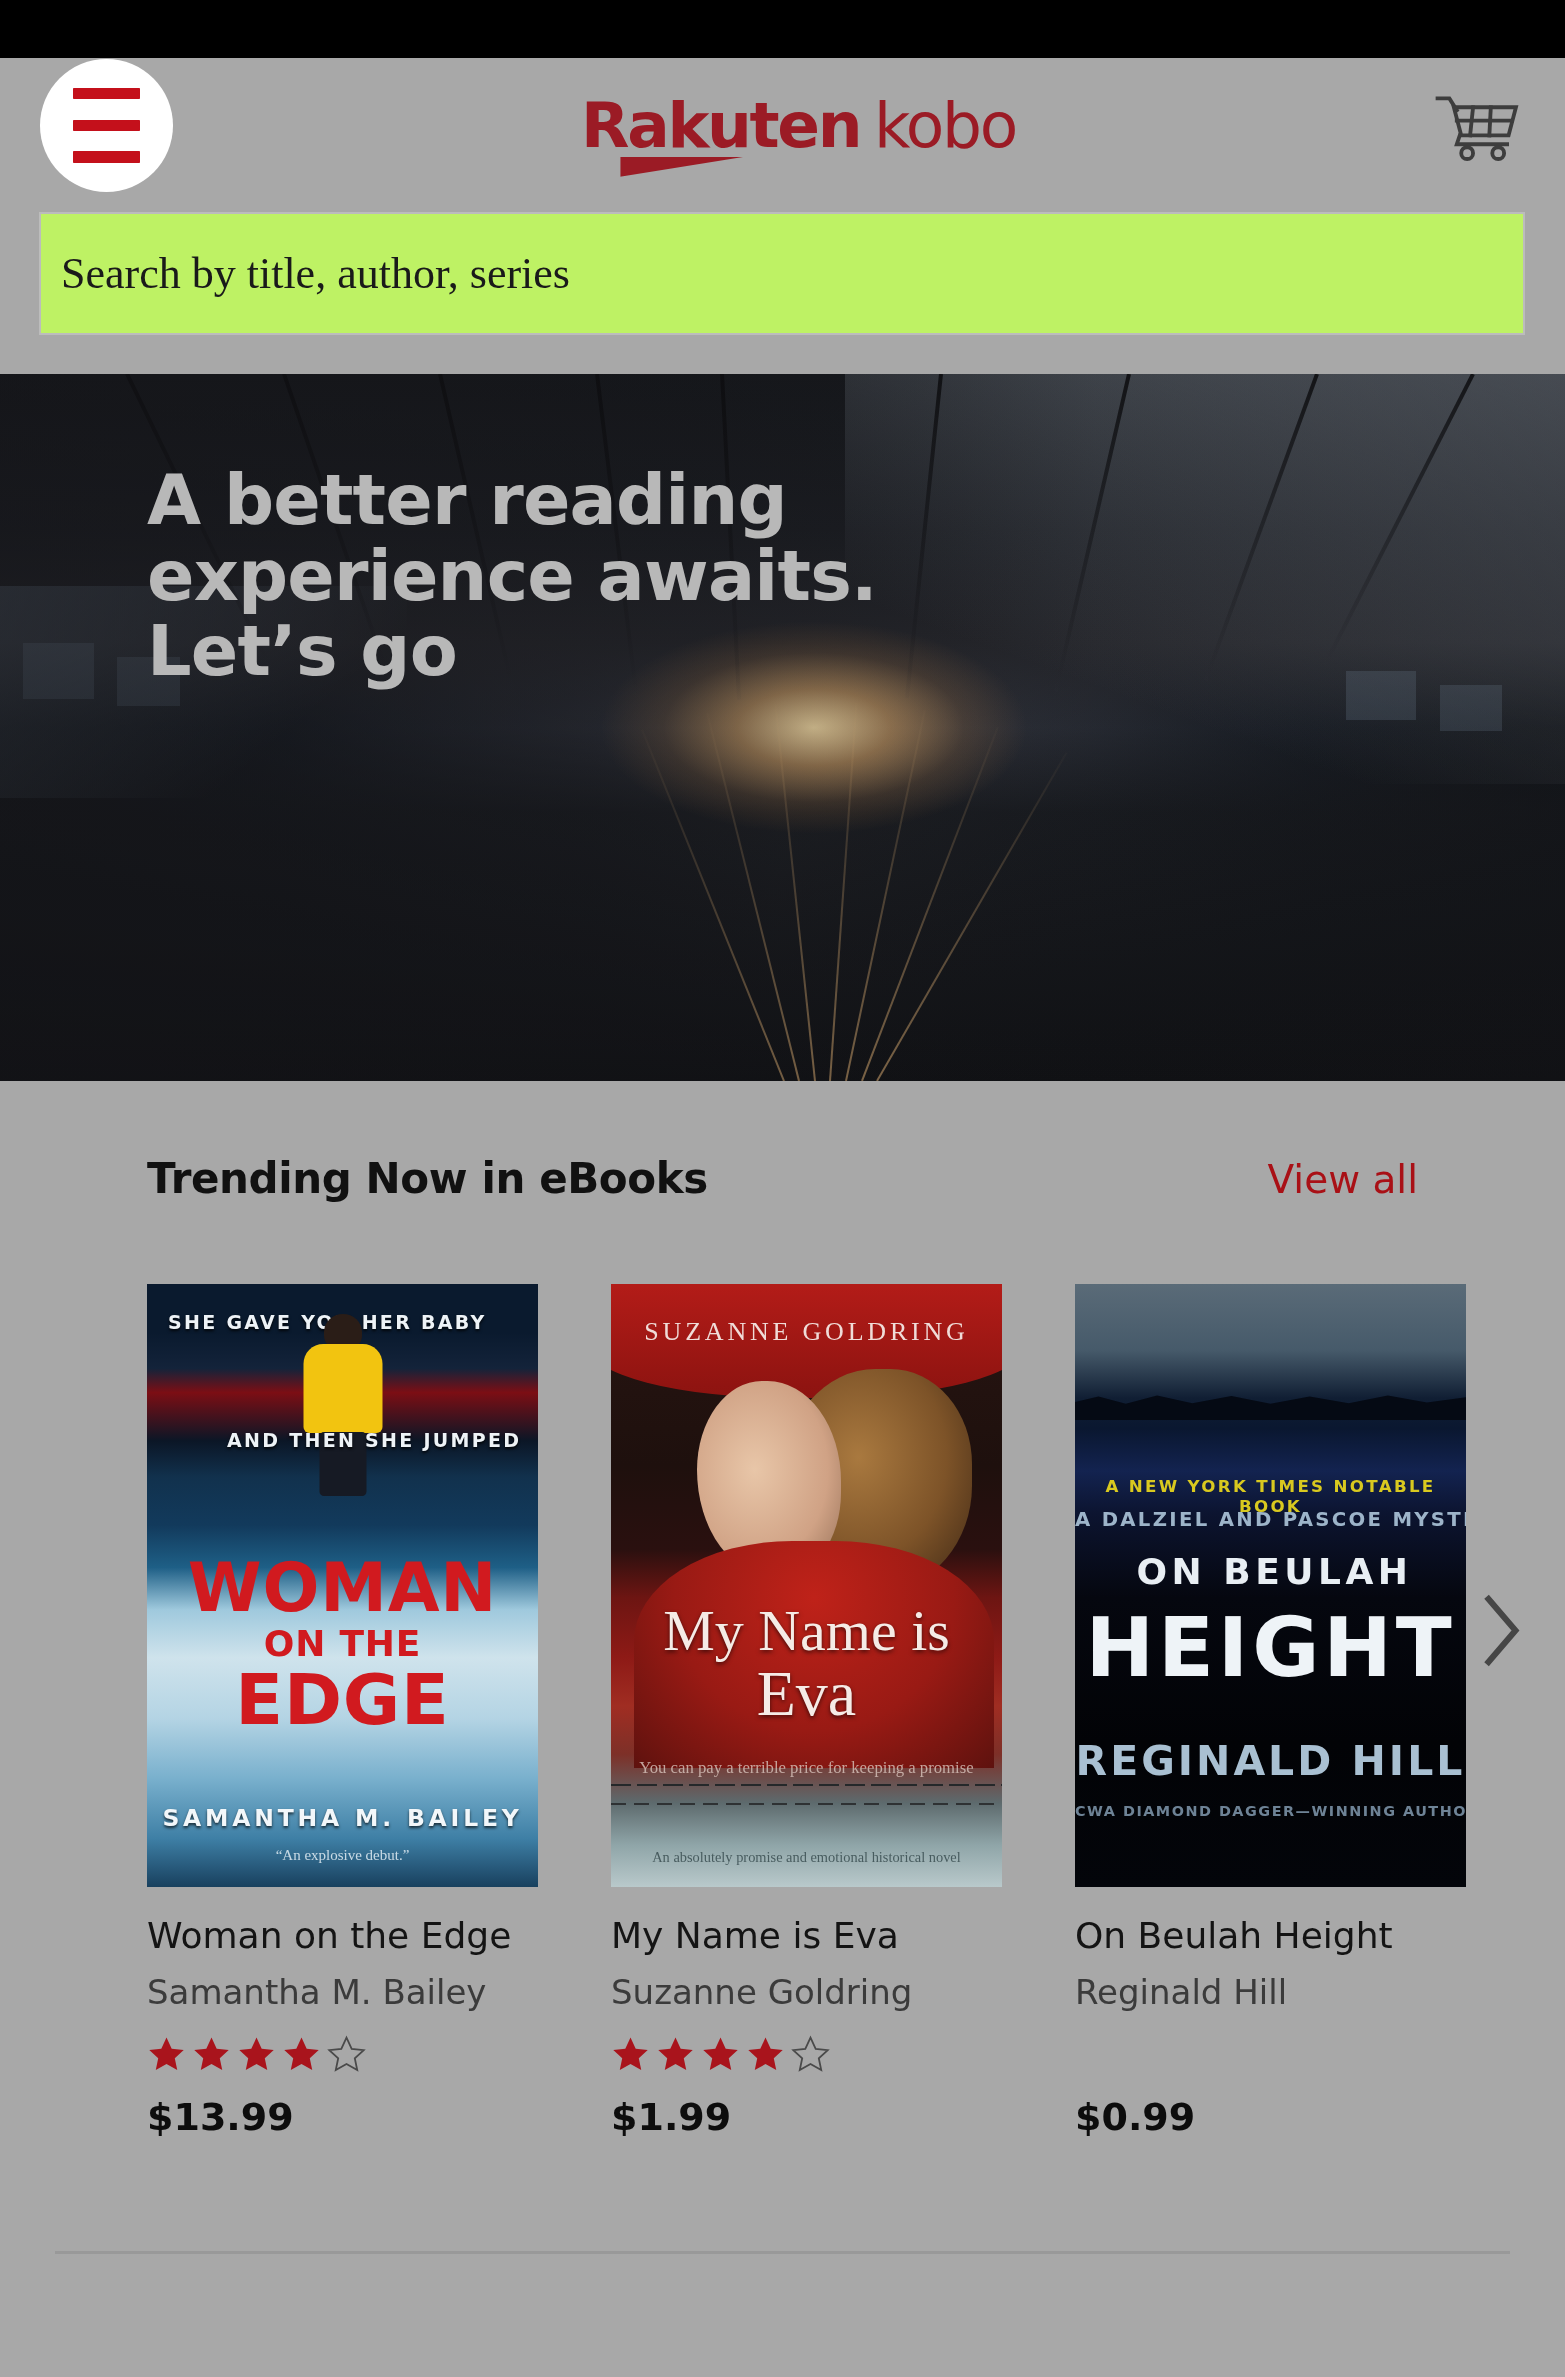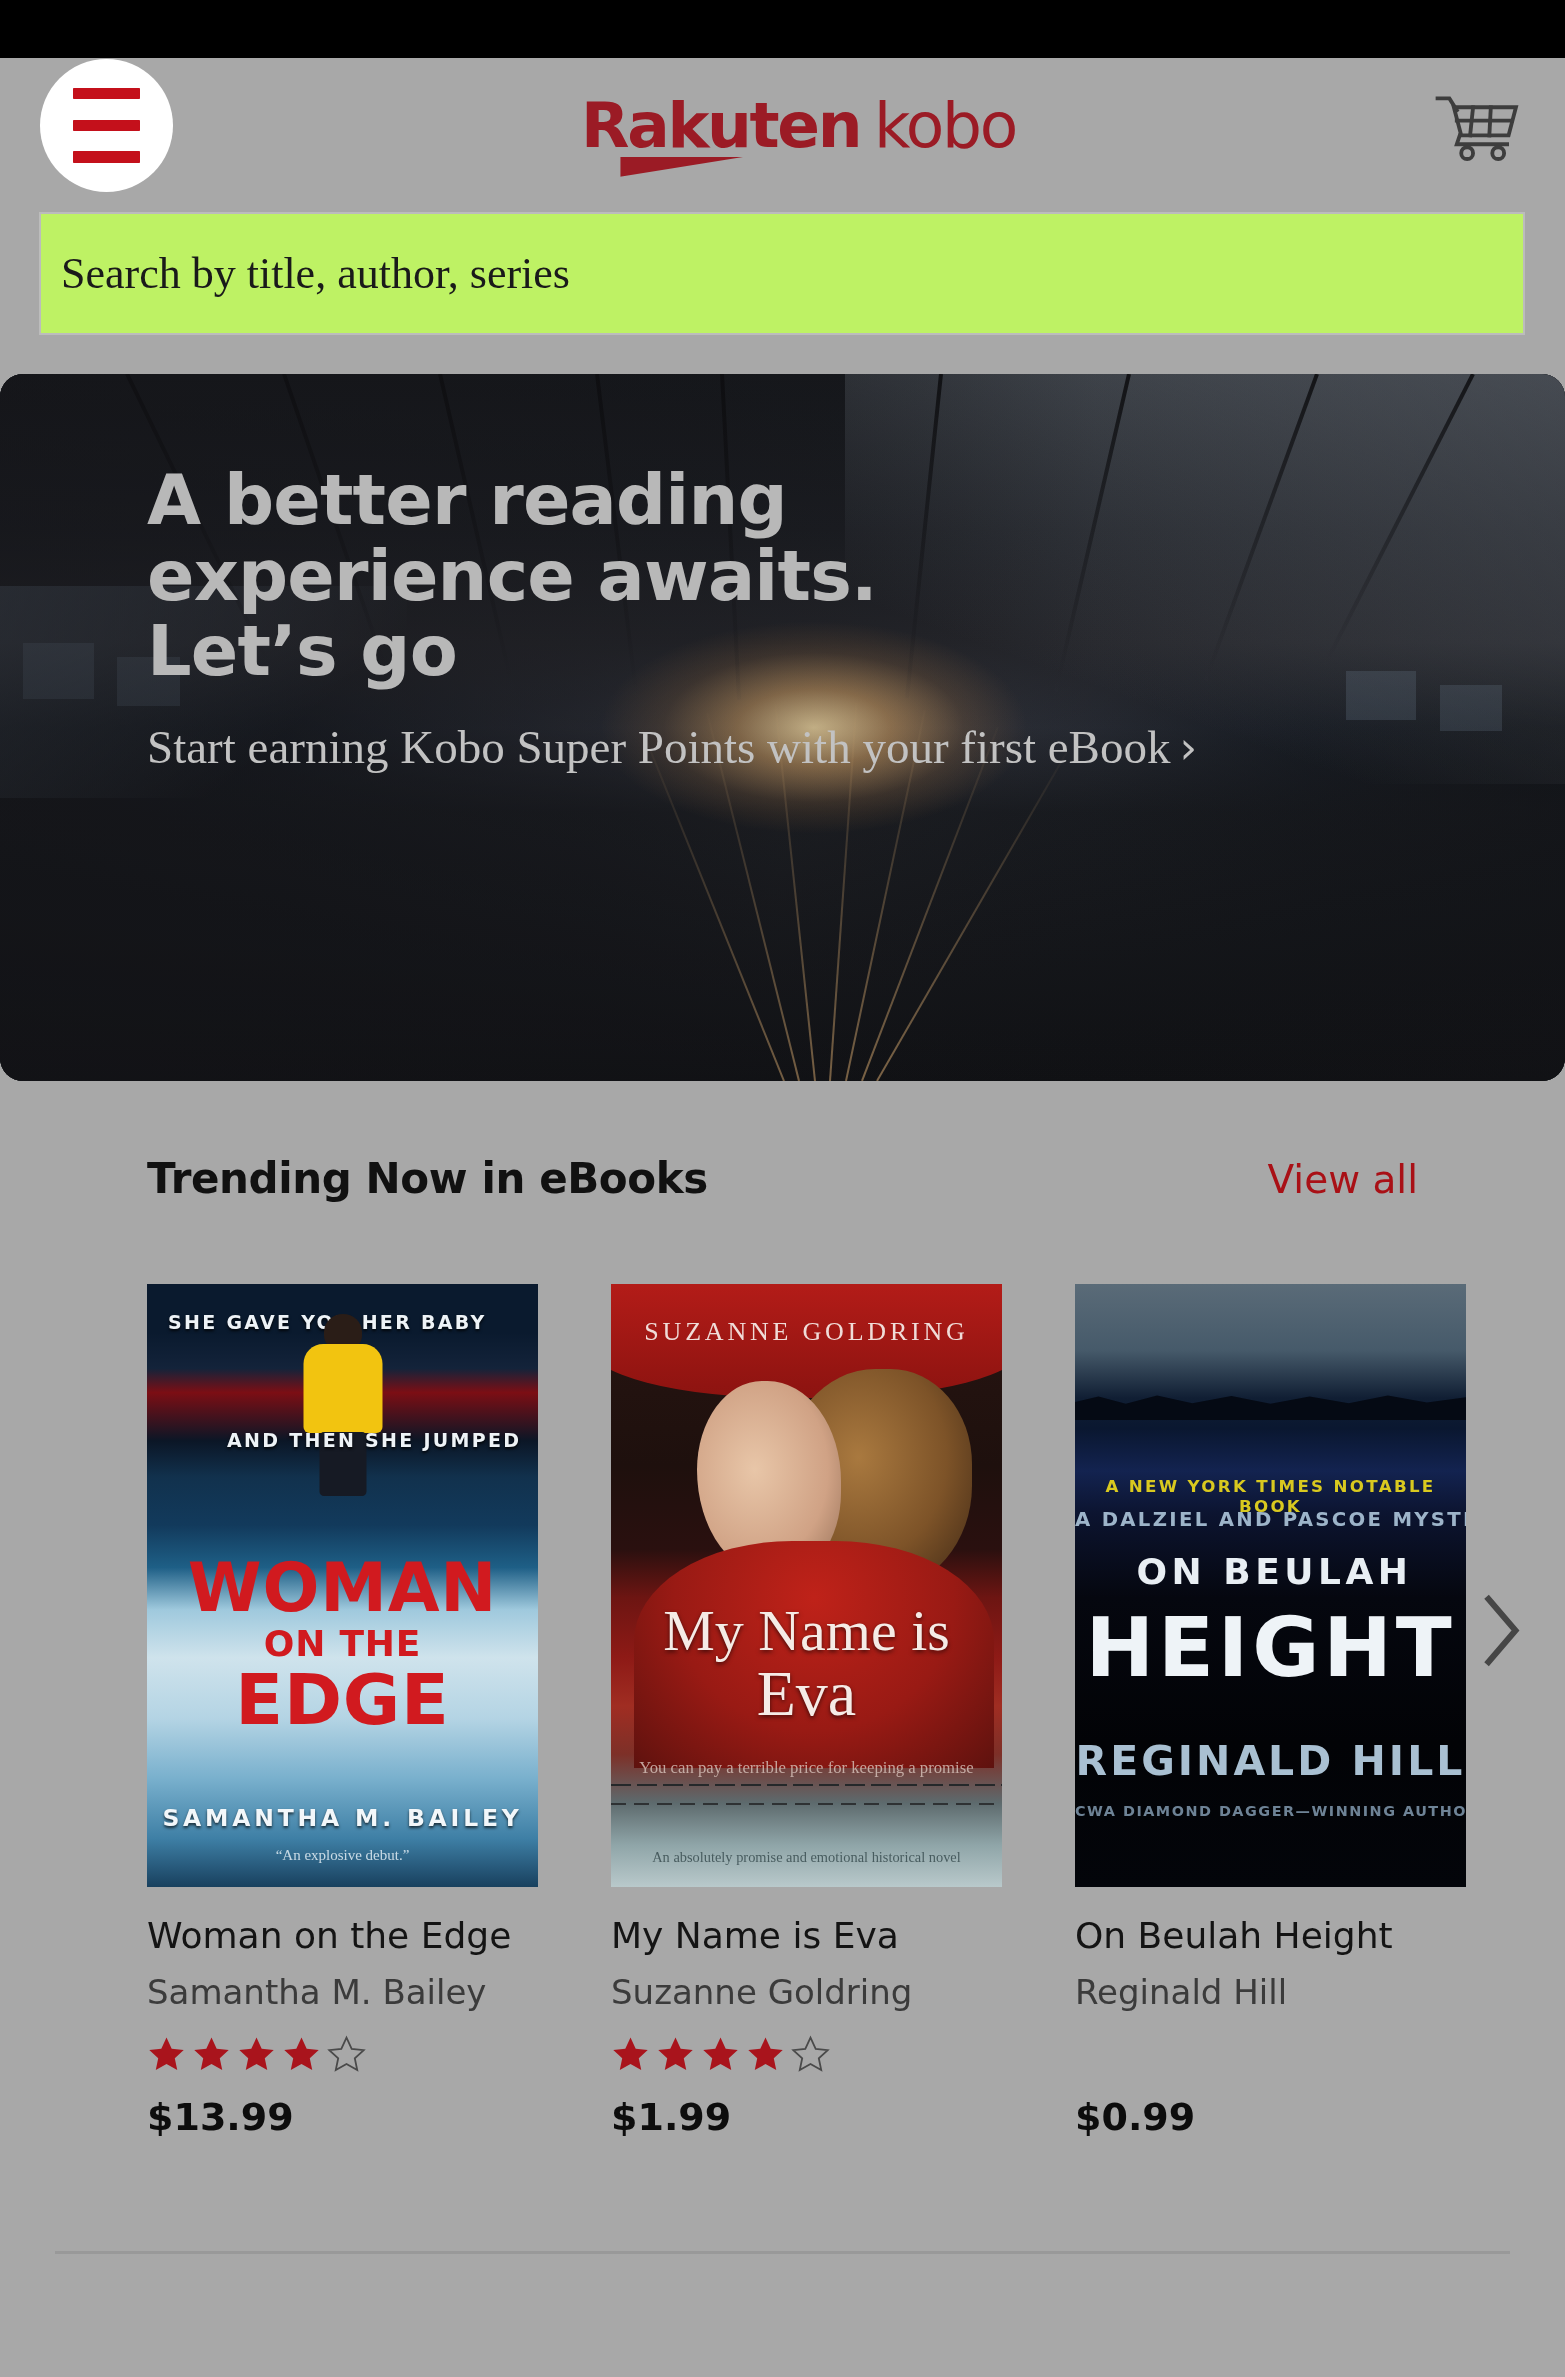--- a/index.html
+++ b/index.html
@@ -139,21 +139,20 @@
 
   
   .hero {
     position: absolute;
     top: 374px;
     left: 0;
     width: 1565px;
     height: 707px;
     overflow: hidden;
     cursor: pointer;
-    border-radius: 23px;
   }
   .hero-photo {
     position: absolute;
     inset: 0;
     background:
       
       radial-gradient(ellipse 273px 136px at 52% 50%,
         rgba(255,228,170,0.95) 0%,
         rgba(255,190,110,0.55) 28%,
         rgba(190,130,70,0.22) 55%,
@@ -728,23 +727,20 @@
       <div class="hero-window" style="left:92%;   top:44%; width:4%;   height:6.5%;"></div>
       <div class="hero-scrim"></div>
     </div>
 
     <div class="hero-text">
       <div class="hero-title">
         <div>A better reading</div>
         <div>experience awaits.</div>
         <div>Let’s go</div>
       </div>
-      <div class="hero-sub">
-        <span>Start earning Kobo Super Points with your first eBook</span><span class="hero-chevron">›</span>
-      </div>
     </div>
   </div>
 
   <div class="section">
 
     <div class="section-head">
       <span class="section-title">Trending Now in eBooks</span>
       <span class="view-all">View all</span>
     </div>
 

